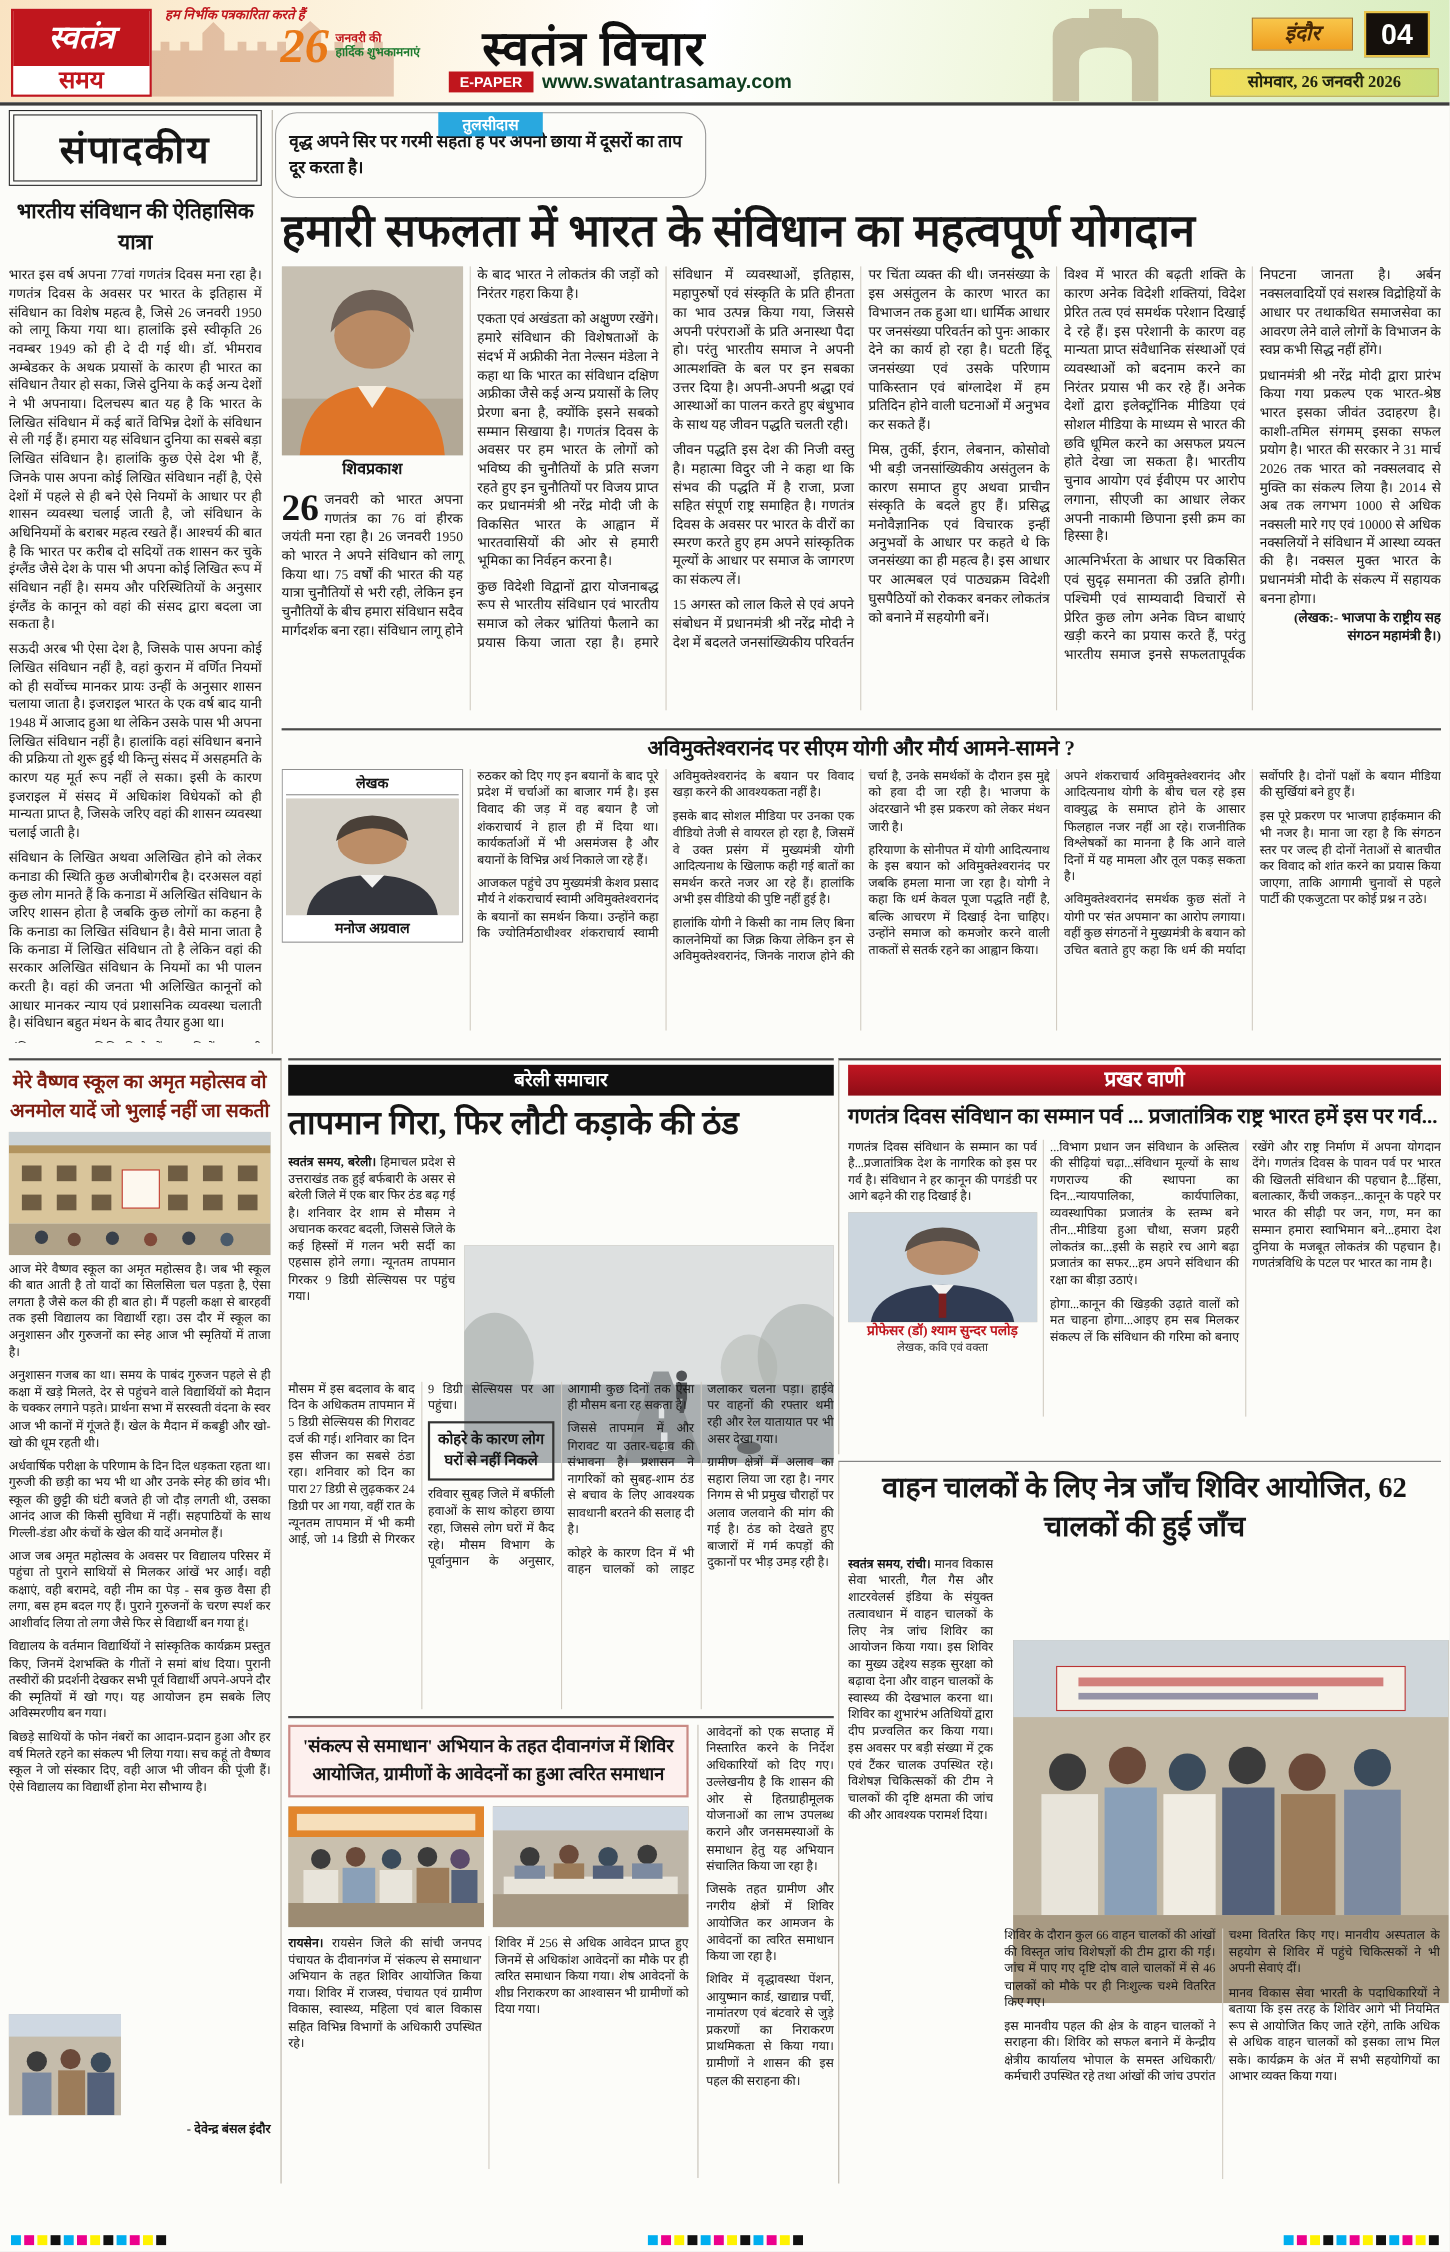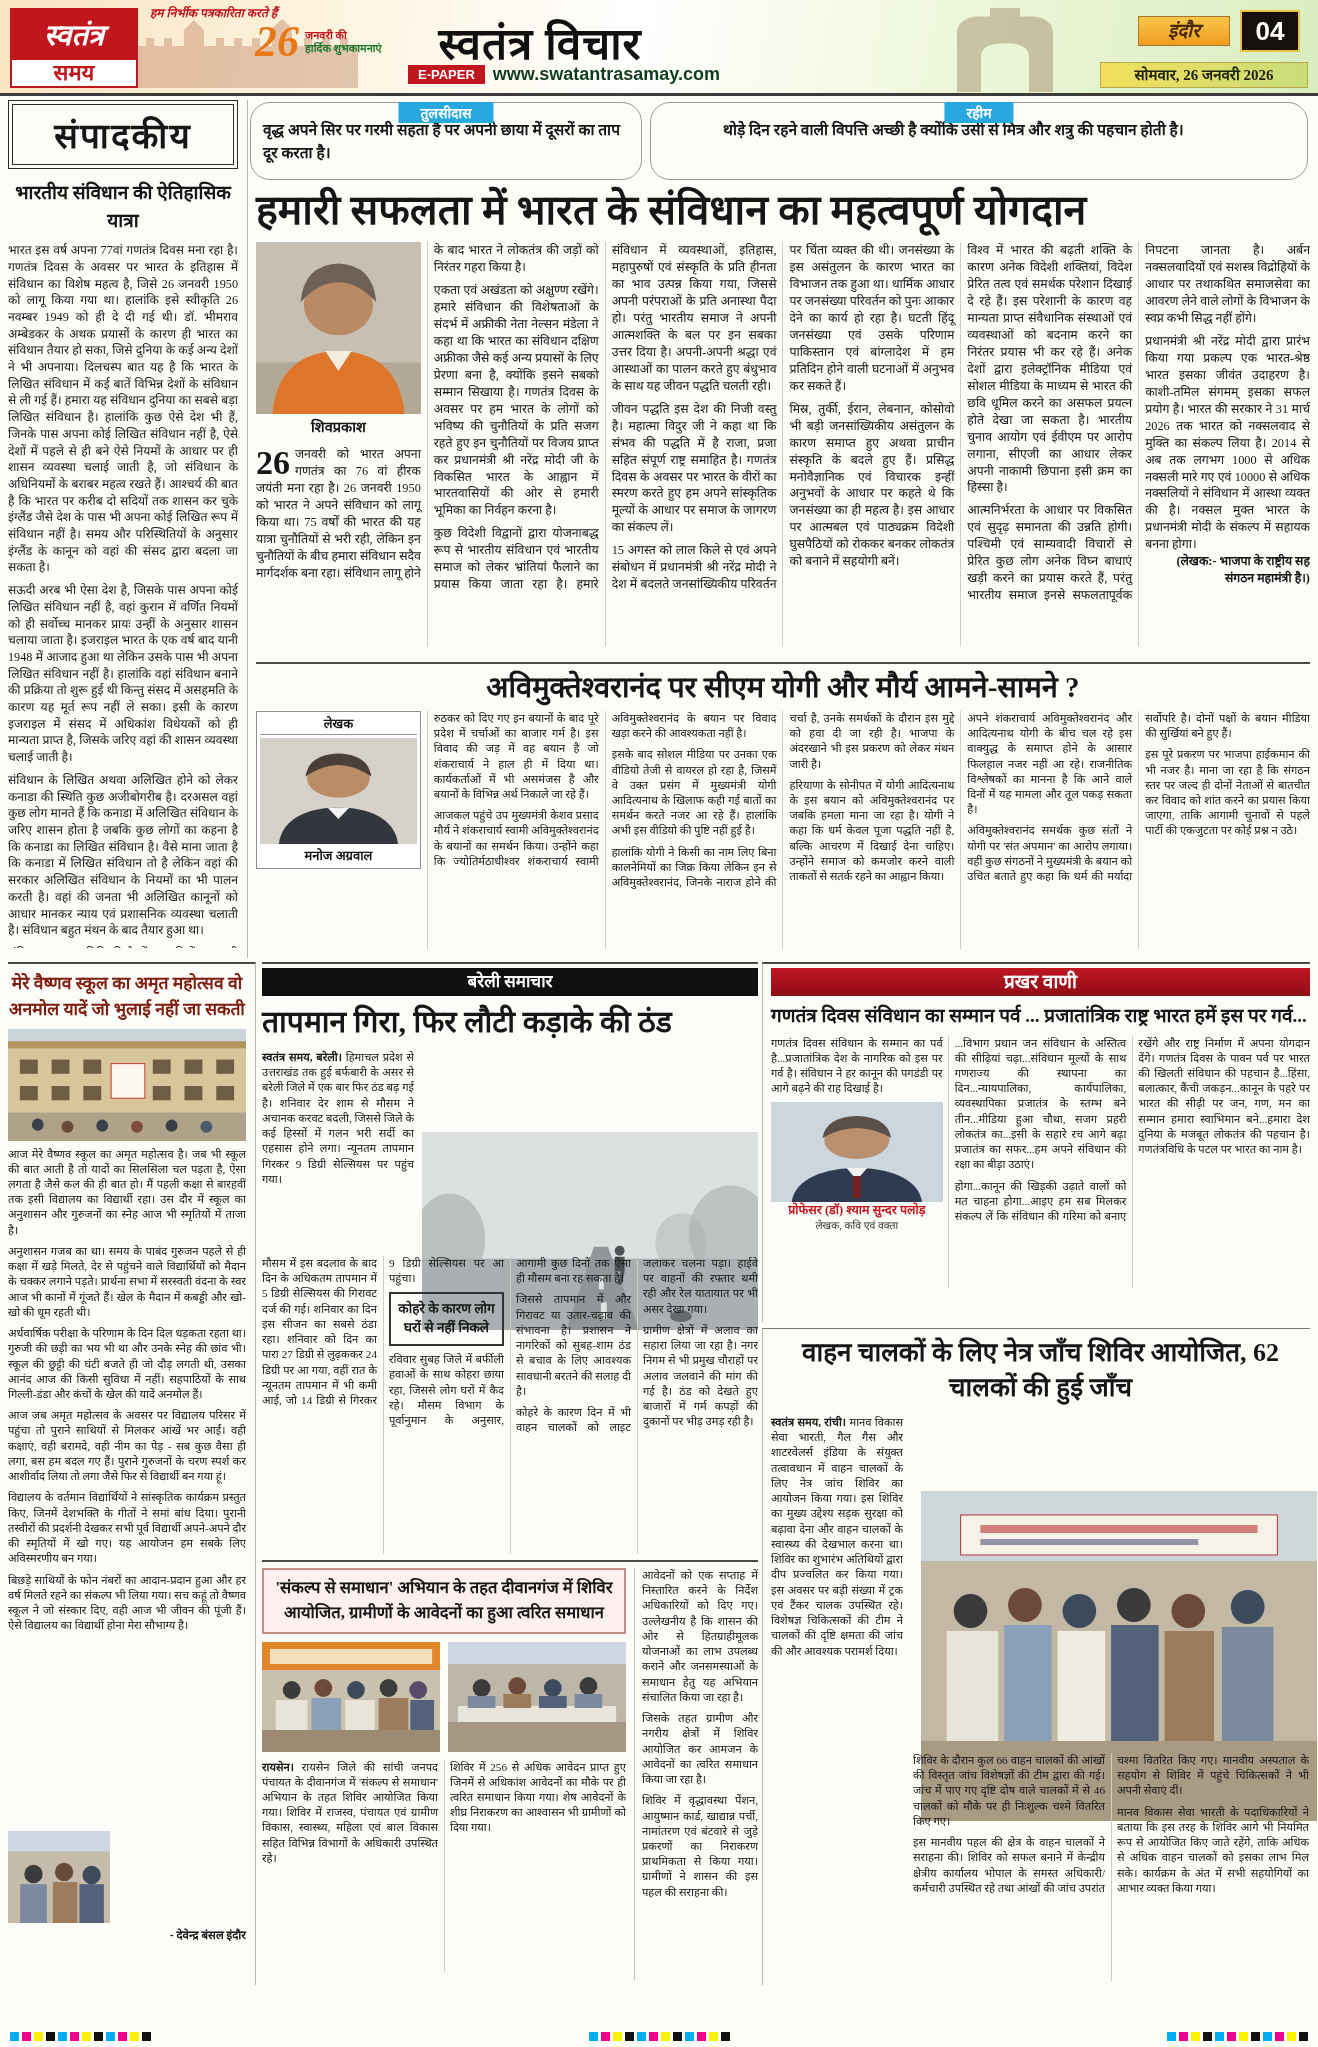--- a/index.html
+++ b/index.html
@@ -40,21 +40,21 @@
   .quote-label{position:absolute;top:-1px;left:50%;transform:translateX(-50%);background:#29a8df;color:#fff;
                font-weight:800;font-size:14px;padding:1px 22px;white-space:nowrap;}
   .quote-text{font-size:15.5px;font-weight:700;line-height:1.5;}
   
   .ed-frame{border:1px solid #2a2a2a;padding:3px;}
   .ed-frame-inner{border:1px solid #2a2a2a;text-align:center;font-size:35px;font-weight:800;
                   letter-spacing:2px;padding:6px 0;}
   .h-editorial{font-size:19px;font-weight:800;text-align:center;line-height:1.45;margin:10px 0 8px;}
   
   .h-main{font-size:41px;font-weight:800;line-height:1.12;}
-  .h-yogi{font-size:29px;font-weight:800;text-align:center;line-height:1.2;}
+  .h-yogi{font-size:19px;font-weight:800;text-align:center;line-height:1.2;}
   .h-bareilly{font-size:30px;font-weight:800;line-height:1.2;}
   .h-netra{font-size:26px;font-weight:800;text-align:center;line-height:1.35;}
   .h-prakhar{font-size:19px;font-weight:800;line-height:1.45;}
   .h-memoir{font-size:17.5px;font-weight:800;color:#7e1d10;text-align:center;line-height:1.5;}
   .h-sankalp-box{background:#fdf0ee;border:2px solid #c98b85;padding:6px 8px;text-align:center;
                  font-size:16.5px;font-weight:800;line-height:1.5;}
   .section-bar-dark{background:#101010;color:#fff;font-weight:800;font-size:17px;text-align:center;
                     line-height:28px;}
   .section-bar-red{background:linear-gradient(#c11622,#8e0d16);color:#fff;font-weight:800;font-size:19px;
                    text-align:center;line-height:28px;}
@@ -115,24 +115,20 @@
       <span class="website">www.swatantrasamay.com</span>
     </div>
     <div class="abs edition-pill" style="left:1138px;top:16px;width:92px;height:30px;">इंदौर</div>
     <div class="abs pageno" style="left:1240px;top:10px;width:60px;height:42px;">04</div>
     <div class="abs date-strip" style="left:1100px;top:62px;width:208px;height:26px;">सोमवार, 26 जनवरी 2026</div>
   </div>
 
   <div class="abs quote-box" style="left:250px;top:102px;width:392px;height:78px;">
     <div class="quote-label">तुलसीदास</div>
     <div class="quote-text">वृद्ध अपने सिर पर गरमी सहता है पर अपनी छाया में दूसरों का ताप दूर करता है।</div>
-  </div>
-  <div class="abs quote-box" style="left:650px;top:102px;width:658px;height:78px;">
-    <div class="quote-label">रहीम</div>
-    <div class="quote-text" style="padding:0 60px;">थोड़े दिन रहने वाली विपत्ति अच्छी है क्योंकि उसी से मित्र और शत्रु की पहचान होती है।</div>
   </div>
 
   <div class="abs" style="left:8px;top:100px;width:240px;height:858px;border-right:1px solid #b9b3a8;padding-right:9px;">
     <div class="ed-frame">
       <div class="ed-frame-inner">संपादकीय</div>
     </div>
     <div class="h-editorial">भारतीय संविधान की ऐतिहासिक यात्रा</div>
     <div class="just clip" style="height:706px;font-size:12.2px;line-height:1.37;">
         <p>भारत इस वर्ष अपना 77वां गणतंत्र दिवस मना रहा है। गणतंत्र दिवस के अवसर पर भारत के इतिहास में संविधान का विशेष महत्व है, जिसे 26 जनवरी 1950 को लागू किया गया था। हालांकि इसे स्वीकृति 26 नवम्बर 1949 को ही दे दी गई थी। डॉ. भीमराव अम्बेडकर के अथक प्रयासों के कारण ही भारत का संविधान तैयार हो सका, जिसे दुनिया के कई अन्य देशों ने भी अपनाया। दिलचस्प बात यह है कि भारत के लिखित संविधान में कई बातें विभिन्न देशों के संविधान से ली गई हैं। हमारा यह संविधान दुनिया का सबसे बड़ा लिखित संविधान है। हालांकि कुछ ऐसे देश भी हैं, जिनके पास अपना कोई लिखित संविधान नहीं है, ऐसे देशों में पहले से ही बने ऐसे नियमों के आधार पर ही शासन व्यवस्था चलाई जाती है, जो संविधान के अधिनियमों के बराबर महत्व रखते हैं। आश्चर्य की बात है कि भारत पर करीब दो सदियों तक शासन कर चुके इंग्लैंड जैसे देश के पास भी अपना कोई लिखित रूप में संविधान नहीं है। समय और परिस्थितियों के अनुसार इंग्लैंड के कानून को वहां की संसद द्वारा बदला जा सकता है।</p>
         <p>सऊदी अरब भी ऐसा देश है, जिसके पास अपना कोई लिखित संविधान नहीं है, वहां कुरान में वर्णित नियमों को ही सर्वोच्च मानकर प्रायः उन्हीं के अनुसार शासन चलाया जाता है। इजराइल भारत के एक वर्ष बाद यानी 1948 में आजाद हुआ था लेकिन उसके पास भी अपना लिखित संविधान नहीं है। हालांकि वहां संविधान बनाने की प्रक्रिया तो शुरू हुई थी किन्तु संसद में असहमति के कारण यह मूर्त रूप नहीं ले सका। इसी के कारण इजराइल में संसद में अधिकांश विधेयकों को ही मान्यता प्राप्त है, जिसके जरिए वहां की शासन व्यवस्था चलाई जाती है।</p>

